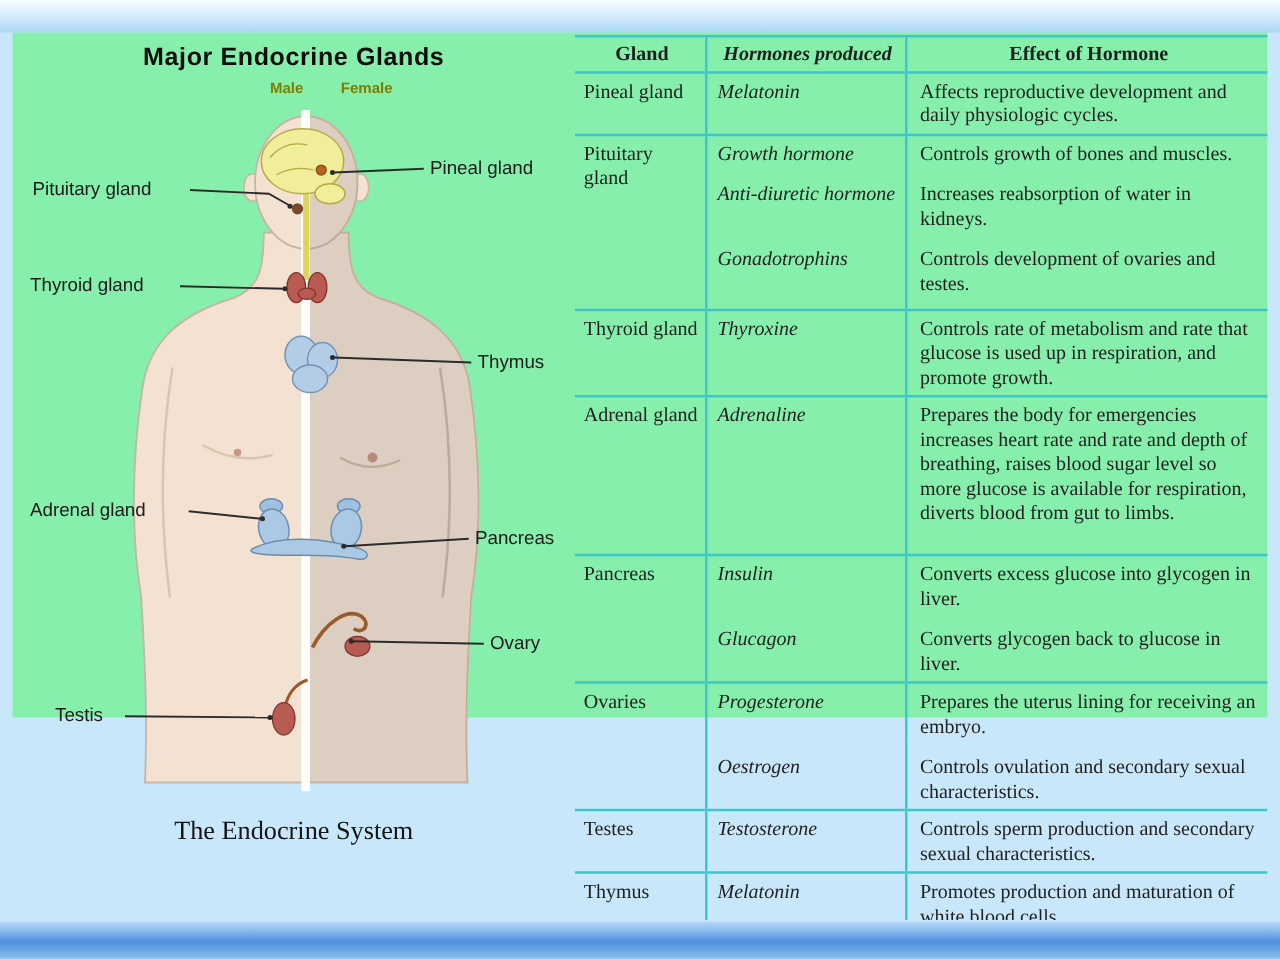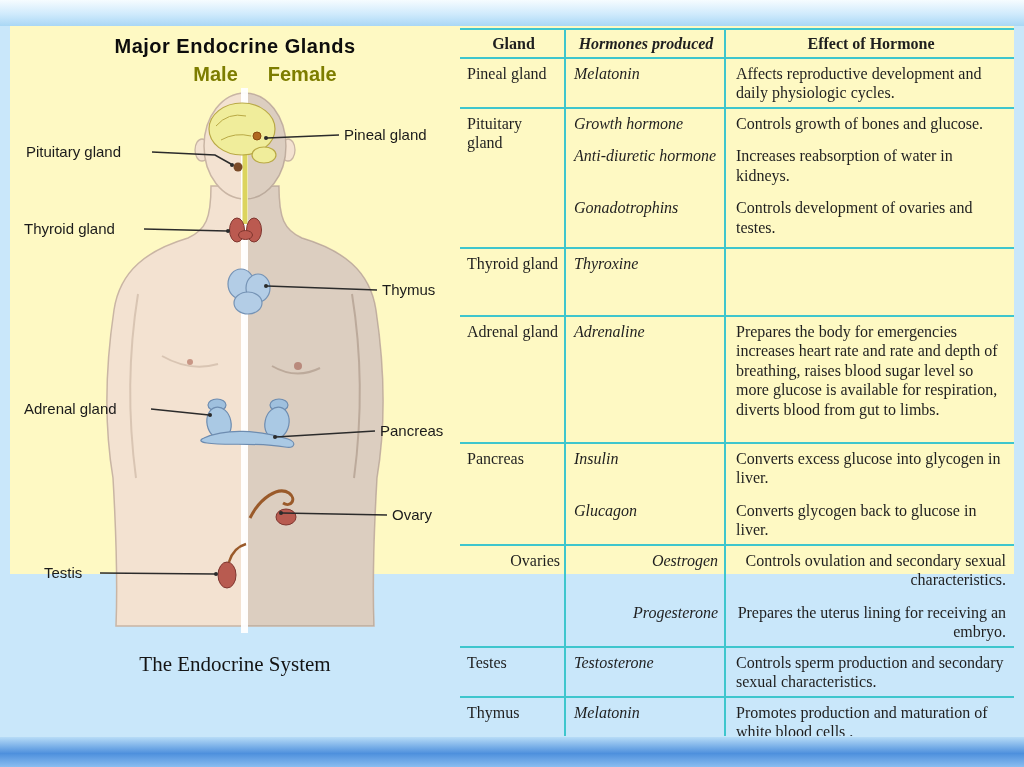--- a/index.html
+++ b/index.html
@@ -13,35 +13,35 @@
   .top-strip {
     position: absolute; top: 0; left: 0; right: 0; height: 26px;
     background: linear-gradient(to bottom, #f6fcff 0%, #cfeafc 55%, #a9d7f5 100%);
   }
   .bottom-strip {
     position: absolute; bottom: 0; left: 0; right: 0; height: 30px;
     background: linear-gradient(to bottom, #b7dcf7 0%, #4e90dd 55%, #8abdf0 100%);
   }
   .content {
     position: absolute; left: 10px; top: 26px; width: 1004px; height: 548px;
-    background: #fef9c3;
+    background: #86efac;
   }
 
   
   .diagram-panel { position: absolute; left: 0; top: 0; width: 450px; height: 711px; }
   .dg-svg { position: absolute; left: 0; top: 0; }
   .dg-title {
     position: absolute; top: 9px; left: 0; width: 450px; text-align: center;
     font-family: "Liberation Sans", sans-serif; font-weight: bold;
     font-size: 20px; letter-spacing: .5px; color: #0d0d0d;
   }
   .dg-sex {
     position: absolute; top: 37px; left: 30px; width: 450px; text-align: center;
     font-family: "Liberation Sans", sans-serif; font-weight: bold;
-    font-size: 20px; color: #7d7d00;
+    font-size: 12px; color: #7d7d00;
   }
   .dg-sex .male { margin-right: 30px; }
   .dg-label {
     position: absolute; white-space: nowrap;
     font-family: "Liberation Sans", sans-serif; font-size: 15px; color: #1b1b1b;
   }
   .lbl-pituitary { left: 16px;  top: 117px; }
   .lbl-thyroid   { left: 14px;  top: 194px; }
   .lbl-adrenal   { left: 14px;  top: 374px; }
   .lbl-testis    { left: 34px;  top: 538px; }
@@ -80,21 +80,21 @@
   .c-effect { padding: 5px 8px 4px 10px; }
   .entry + .entry .c-hormone, .entry + .entry .c-effect { padding-top: 9px; }
   .th { font-weight: bold; padding-top: 4px; padding-bottom: 3px; }
   .th.center, .c-gland.th { text-align: center; }
   
   .trow:nth-child(2) { min-height: 49px; }
   .trow:nth-child(3) { min-height: 140px; }
   .trow:nth-child(4) { min-height: 68px; }
   .trow:nth-child(5) { min-height: 127px; }
   .trow:nth-child(6) { min-height: 95px; }
-  .trow:nth-child(7) { min-height: 95px; text-align: right; }
+  .trow:nth-child(7) { min-height: 95px; }
   .trow:nth-child(8) { min-height: 46px; }
   .trow:nth-child(9) { min-height: 48px; }
 </style>
 </head>
 <body>
 
 <div class="top-strip"></div>
 <div class="bottom-strip"></div>
 
 <div class="content">
@@ -221,38 +221,39 @@
           <div class="c-effect">Affects reproductive development and daily physiologic cycles.</div>
         </div>
       </div>
     </div>
 
     <div class="trow">
       <div class="c-gland">Pituitary gland</div>
       <div class="c-rest">
         <div class="entry">
           <div class="c-hormone">Growth hormone</div>
-          <div class="c-effect">Controls growth of bones and glucose.</div>
+          <div class="c-effect">Controls growth of bones and muscles.</div>
         </div>
         <div class="entry">
           <div class="c-hormone">Anti-diuretic hormone</div>
           <div class="c-effect">Increases reabsorption of water in kidneys.</div>
         </div>
         <div class="entry">
           <div class="c-hormone">Gonadotrophins</div>
           <div class="c-effect">Controls development of ovaries and testes.</div>
         </div>
       </div>
     </div>
 
     <div class="trow">
       <div class="c-gland">Thyroid gland</div>
       <div class="c-rest">
         <div class="entry">
           <div class="c-hormone">Thyroxine</div>
+          <div class="c-effect">Controls rate of metabolism and rate that glucose is used up in respiration, and promote growth.</div>
         </div>
       </div>
     </div>
 
     <div class="trow">
       <div class="c-gland">Adrenal gland</div>
       <div class="c-rest">
         <div class="entry">
           <div class="c-hormone">Adrenaline</div>
           <div class="c-effect">Prepares the body for emergencies increases heart rate and rate and depth of breathing, raises blood sugar level so more glucose is available for respiration, diverts blood from gut to limbs.</div>
@@ -271,27 +272,27 @@
           <div class="c-hormone">Glucagon</div>
           <div class="c-effect">Converts glycogen back to glucose in liver.</div>
         </div>
       </div>
     </div>
 
     <div class="trow">
       <div class="c-gland">Ovaries</div>
       <div class="c-rest">
         <div class="entry">
+          <div class="c-hormone">Progesterone</div>
+          <div class="c-effect">Prepares the uterus lining for receiving an embryo.</div>
+        </div>
+        <div class="entry">
           <div class="c-hormone">Oestrogen</div>
           <div class="c-effect">Controls ovulation and secondary sexual characteristics.</div>
         </div>
-        <div class="entry">
-          <div class="c-hormone">Progesterone</div>
-          <div class="c-effect">Prepares the uterus lining for receiving an embryo.</div>
-        </div>
       </div>
     </div>
 
     <div class="trow">
       <div class="c-gland">Testes</div>
       <div class="c-rest">
         <div class="entry">
           <div class="c-hormone">Testosterone</div>
           <div class="c-effect">Controls sperm production and secondary sexual characteristics.</div>
         </div>

